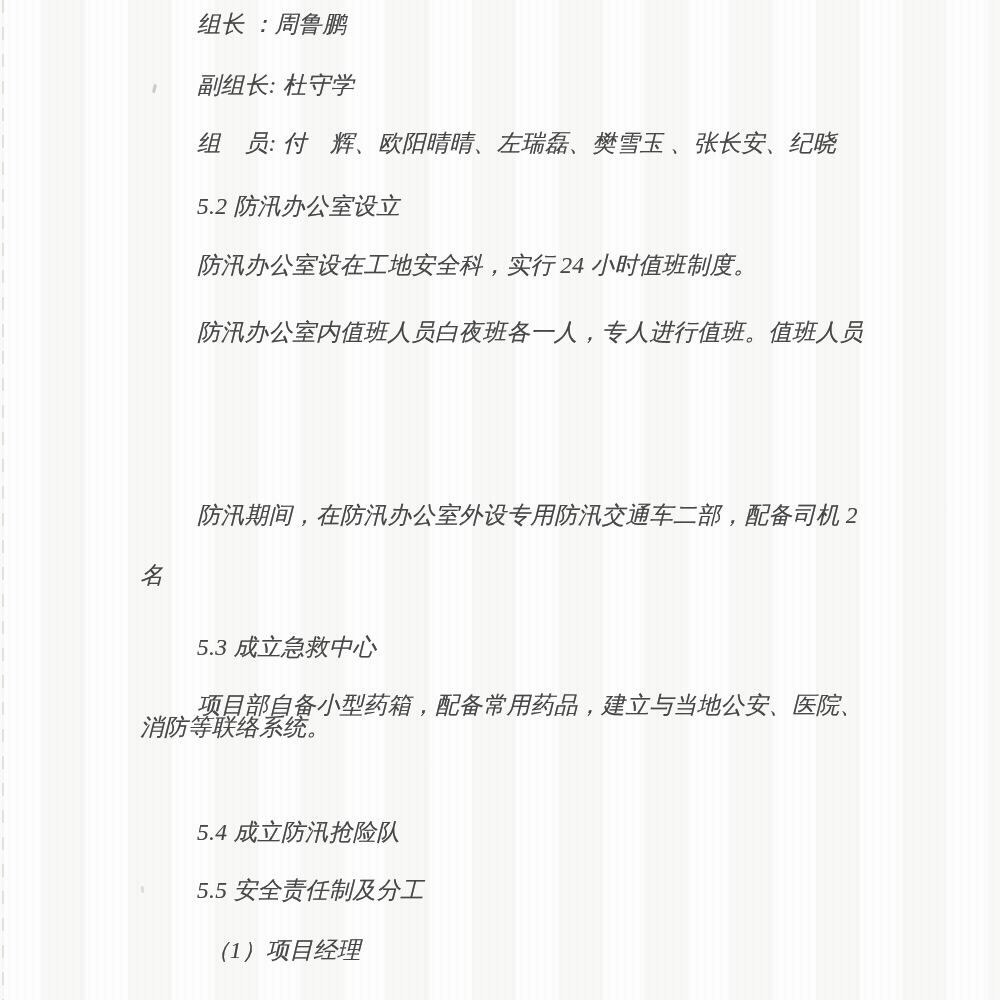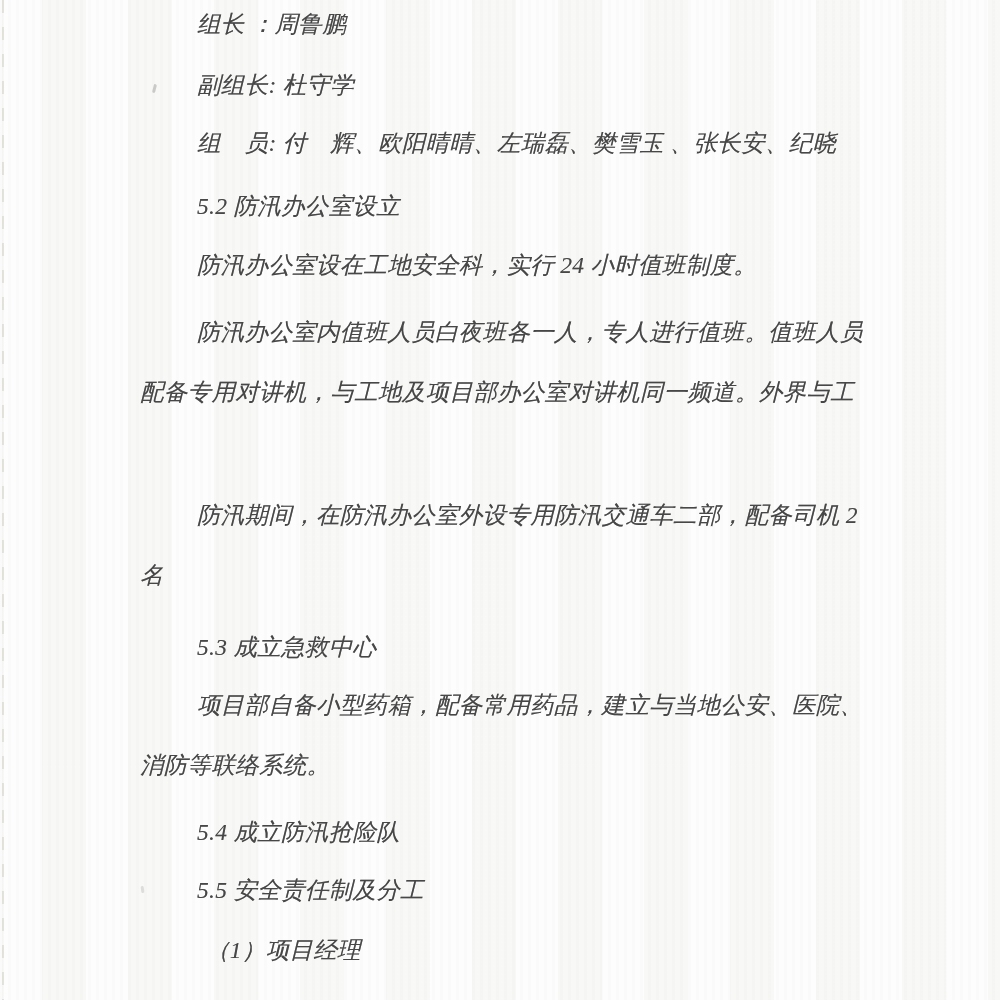--- a/index.html
+++ b/index.html
@@ -65,22 +65,21 @@
   <div class="edge-left"></div>
   <div class="speck speck-a"></div>
   <div class="speck speck-b"></div>
 
   <div class="line indent2" style="top:9px">组长 ：周鲁鹏</div>
   <div class="line indent2" style="top:70px">副组长: 杜守学</div>
   <div class="line indent2" style="top:128px">组　员: 付　辉、欧阳晴晴、左瑞磊、樊雪玉 、张长安、纪晓</div>
   <div class="line indent2" style="top:191px">5.2 防汛办公室设立</div>
   <div class="line indent2" style="top:250px">防汛办公室设在工地安全科，实行 24 小时值班制度。</div>
   <div class="line indent2" style="top:317px">防汛办公室内值班人员白夜班各一人，专人进行值班。值班人员</div>
-  <div class="line" style="top:377px">配备专用对讲机，与工地及项目部办公室对讲机同一频道。外界与工</div>
   <div class="line indent2" style="top:500px">防汛期间，在防汛办公室外设专用防汛交通车二部，配备司机 2</div>
   <div class="line" style="top:560px">名</div>
   <div class="line indent2" style="top:632px">5.3 成立急救中心</div>
   <div class="line indent2" style="top:690px">项目部自备小型药箱，配备常用药品，建立与当地公安、医院、</div>
-  <div class="line" style="top:750px">消防等联络系统。</div>
+  <div class="line" style="top:712px">消防等联络系统。</div>
   <div class="line indent2" style="top:817px">5.4 成立防汛抢险队</div>
   <div class="line indent2" style="top:875px">5.5 安全责任制及分工</div>
   <div class="line indent-paren" style="top:935px">（1）项目经理</div>
 </div>
 
 </body></html>

